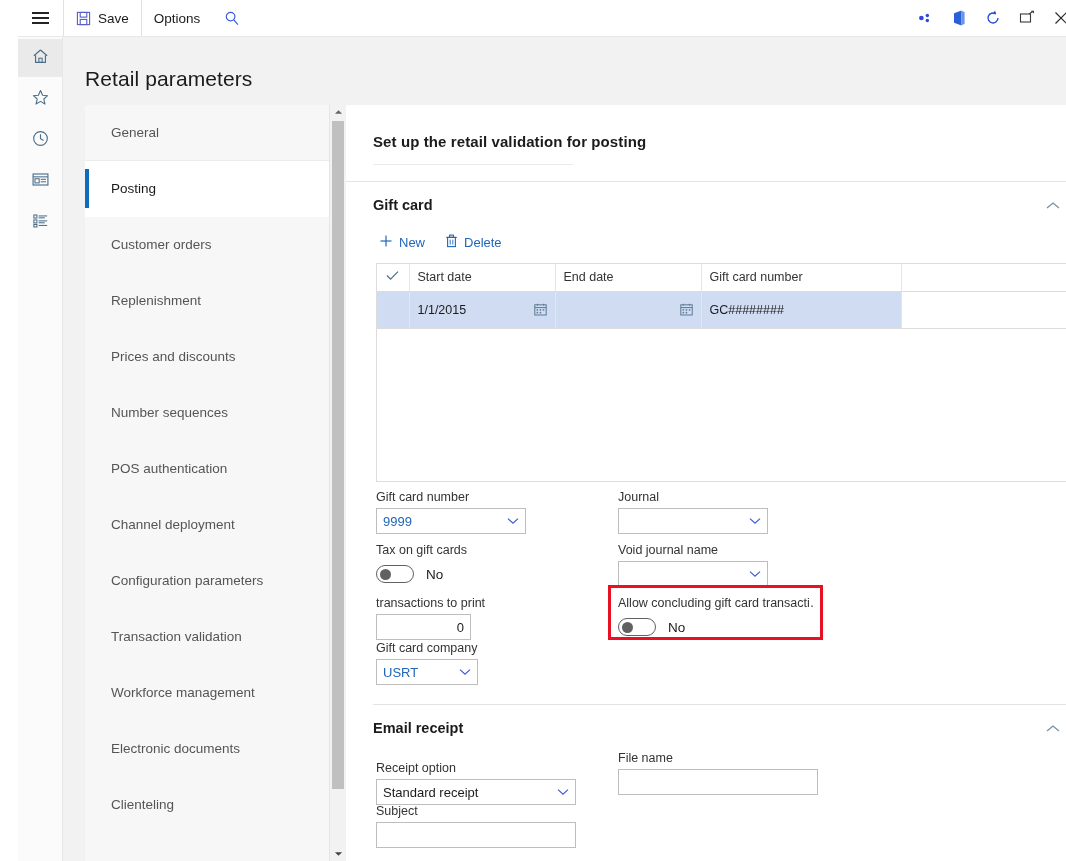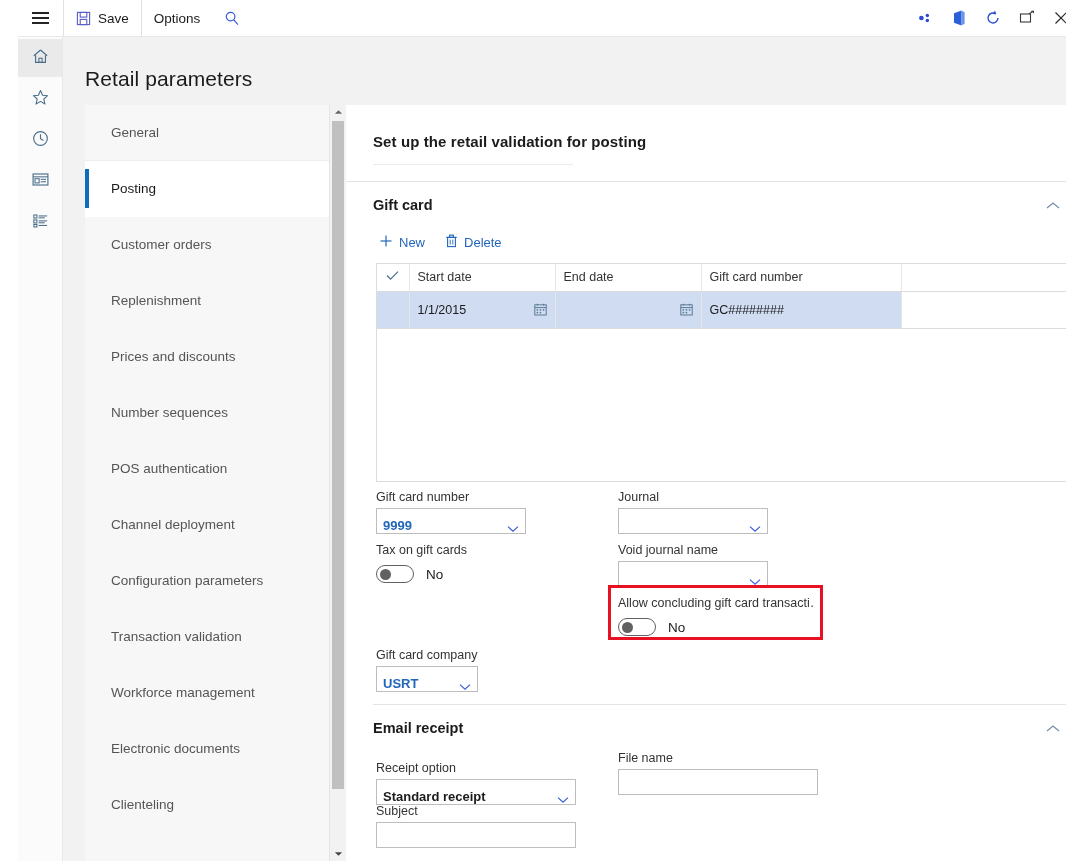--- a/index.html
+++ b/index.html
@@ -158,23 +158,22 @@
   .cell-flex .val { flex: 1; }
   .cell-flex .val.right { text-align: right; }
   .cal-ico { margin-left: 6px; display: flex; align-items: center; cursor: pointer; }
 
   
   .fields { position: relative; padding: 22px 0 0 0; }
   .fgroup { position: absolute; }
   .flabel { font-size: 12.5px; color: #333333; margin-bottom: 4px; }
   .finput {
     height: 26px; border: 1px solid #bdbdbd; background: #ffffff;
-    display: flex; align-items: flex-end; padding: 0 6px; font-size: 13px; color: #1b1b1b;
+    display: flex; align-items: center; padding: 0 6px; font-size: 13px; color: #1b1b1b;
     cursor: text;
-    font-weight: bold;
   }
   .finput.link { color: #2266bb; }
   .finput.numeric { justify-content: flex-end; }
   .finput .chev-dd { margin-left: auto; padding-left: 6px; display: flex; align-items: center; cursor: pointer; }
 
   .toggle-row { display: flex; align-items: center; gap: 12px; height: 26px; }
   .toggle {
     width: 38px; height: 18px; border: 1.4px solid #616161; border-radius: 9px;
     position: relative; background: #ffffff; cursor: pointer;
   }
@@ -507,22 +506,28 @@
           <div class="fgroup" style="left:30px; top:61px; width:160px;">
             <div class="flabel">Tax on gift cards</div>
             <div class="toggle-row">
               <div class="toggle">
                   <span class="knob"></span>
                 </div>
               <span class="toggle-label">No</span>
             </div>
           </div>
 
-
-          <div class="fgroup" style="left:30px; top:166px; width:102px;">
+          <div class="fgroup" style="left:30px; top:114px; width:95px;">
+            <div class="flabel" style="white-space:nowrap;">transactions to print</div>
+            <div class="finput numeric">
+              <span>0</span>
+            </div>
+          </div>
+
+          <div class="fgroup" style="left:30px; top:159px; width:102px;">
             <div class="flabel">Gift card company</div>
             <div class="finput link">
               <span>USRT</span>
               <span class="chev-dd">
                 <svg width="12" height="8" viewBox="0 0 12 8">
                     <path d="M1 1.6 L6 6.2 L11 1.6" fill="none" stroke="#3b5bdb" stroke-width="1.2"></path>
                   </svg>
               </span>
             </div>
           </div>

